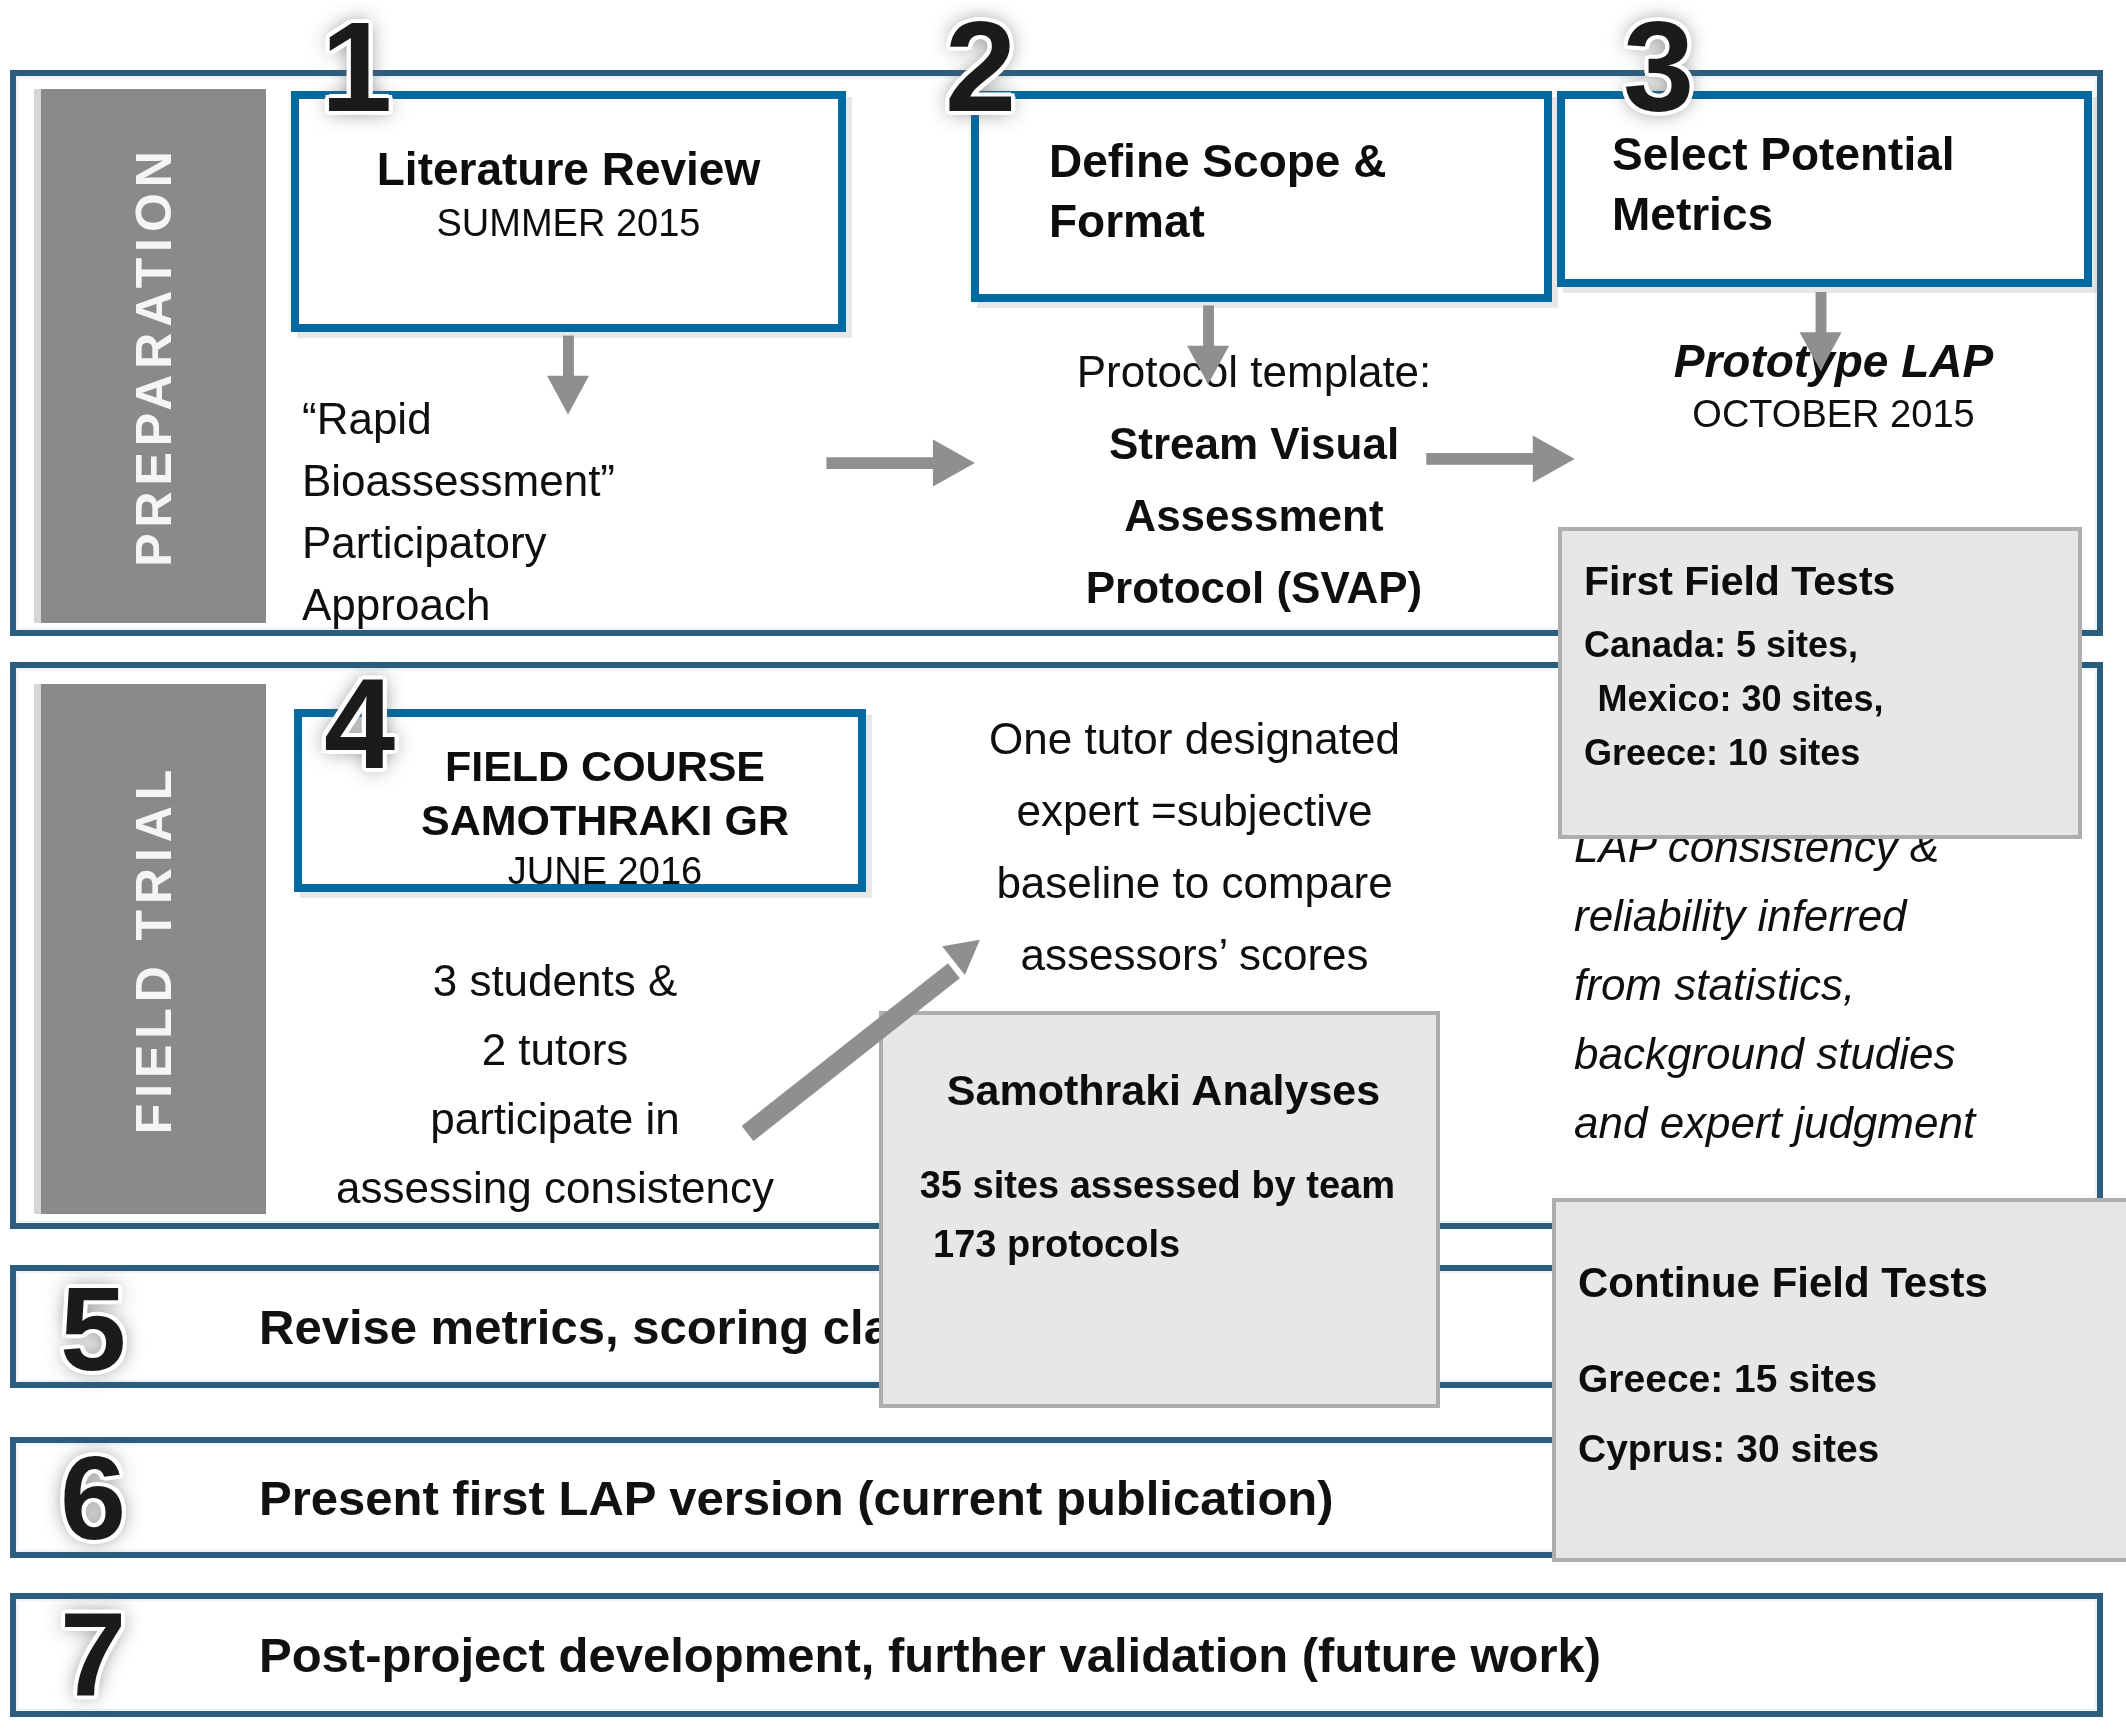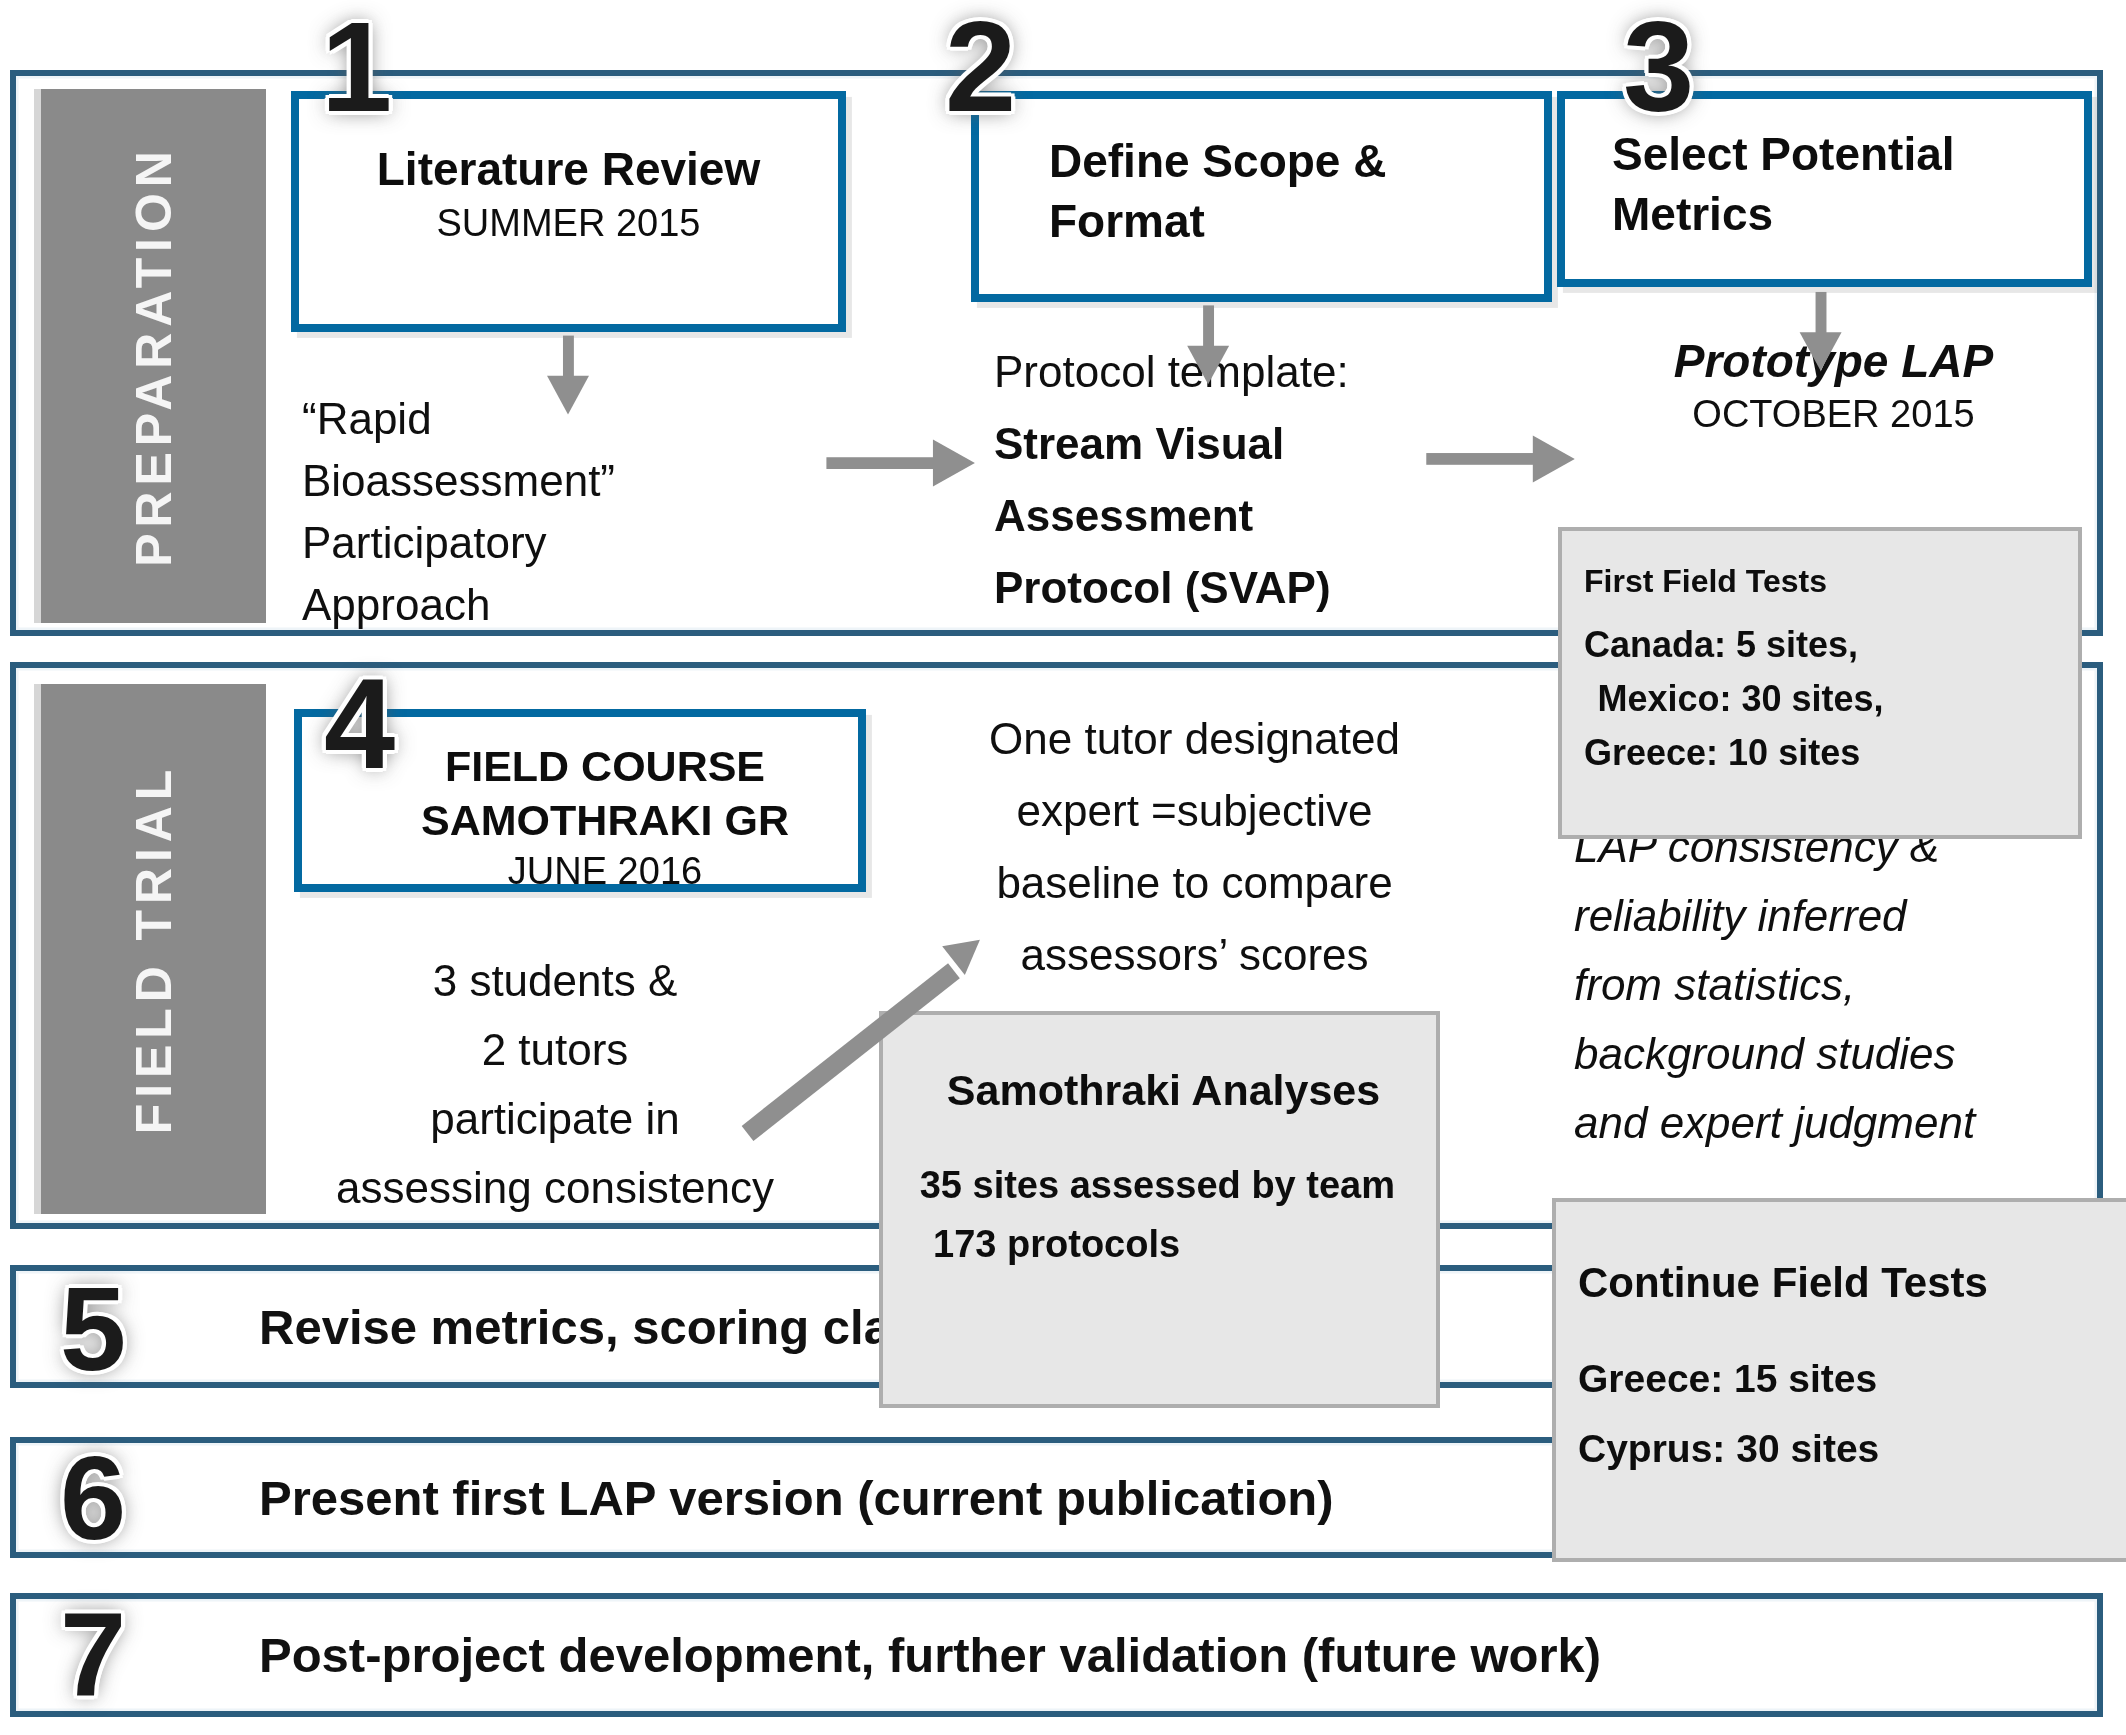--- a/index.html
+++ b/index.html
@@ -76,39 +76,39 @@
   #num-1{left:321px;top:3.4px;}
   #num-2{left:945px;top:3.4px;}
   #num-3{left:1623px;top:3.4px;}
   #num-4{left:324px;top:660px;}
   #num-5{left:60px;top:1269px;font-size:119px;line-height:119px;}
   #num-6{left:60px;top:1438px;font-size:119px;line-height:119px;}
   #num-7{left:60px;top:1594px;font-size:119px;line-height:119px;}
   
   .para{position:absolute;z-index:2;font-size:44px;color:#0f0f0f;}
   #step1-output{left:302px;top:388px;width:537px;line-height:62px;text-align:left;}
-  #step2-output{left:994px;top:336px;width:520px;line-height:72px;text-align:left;}
+  #step2-output{left:994px;top:336px;width:520px;line-height:72px;text-align:center;}
   #step2-output .bold-ln{font-weight:bold;}
   #step3-output{left:1582px;top:334px;width:503px;text-align:center;}
   #step3-output .proto{font-weight:bold;font-style:italic;font-size:46px;line-height:54px;}
   #step3-output .date{font-size:38px;line-height:52px;}
   #note-tutor{left:873px;top:703px;width:643px;line-height:72px;text-align:center;}
   #note-participants{left:243px;top:946px;width:624px;line-height:69px;text-align:center;}
   #note-lap{left:1574px;top:812px;width:545px;line-height:69px;font-style:italic;text-align:left;}
   
   .gray-box{
     position:absolute;background:#e7e7e7;
     border:4.2px solid #aeaeae;
     box-sizing:border-box;z-index:3;
     color:#0d0d0d;
   }
   #box-first-tests{left:1558px;top:527px;width:524px;height:312px;padding:23.5px 17px 0 22px;}
   #box-samothraki{left:879px;top:1011px;width:561px;height:397px;padding:49px 17px 0 25px;text-align:left;}
   #box-continue-tests{left:1552px;top:1198px;width:592px;height:364px;padding:55px 17px 0 22px;}
-  .gray-title{font-weight:bold;font-size:32px;line-height:52px;}
+  .gray-title{font-weight:bold;font-size:41px;line-height:52px;}
   .gray-ln{font-weight:bold;font-size:36px;line-height:54px;}
   #box-samothraki .gray-title{font-size:43px;text-align:center;}
   #box-samothraki .gray-ln{font-size:38px;line-height:59px;}
   #box-samothraki .gray-lines{margin-top:40px;padding-left:11.7px;}
   #box-continue-tests .gray-title{font-size:42px;}
   #box-continue-tests .gray-lines{margin-top:35px;}
   #box-continue-tests .gray-ln{font-size:39px;line-height:70px;}
   #box-first-tests .gray-lines{margin-top:11.7px;}
   .indent-sm{padding-left:13.4px;}
   

